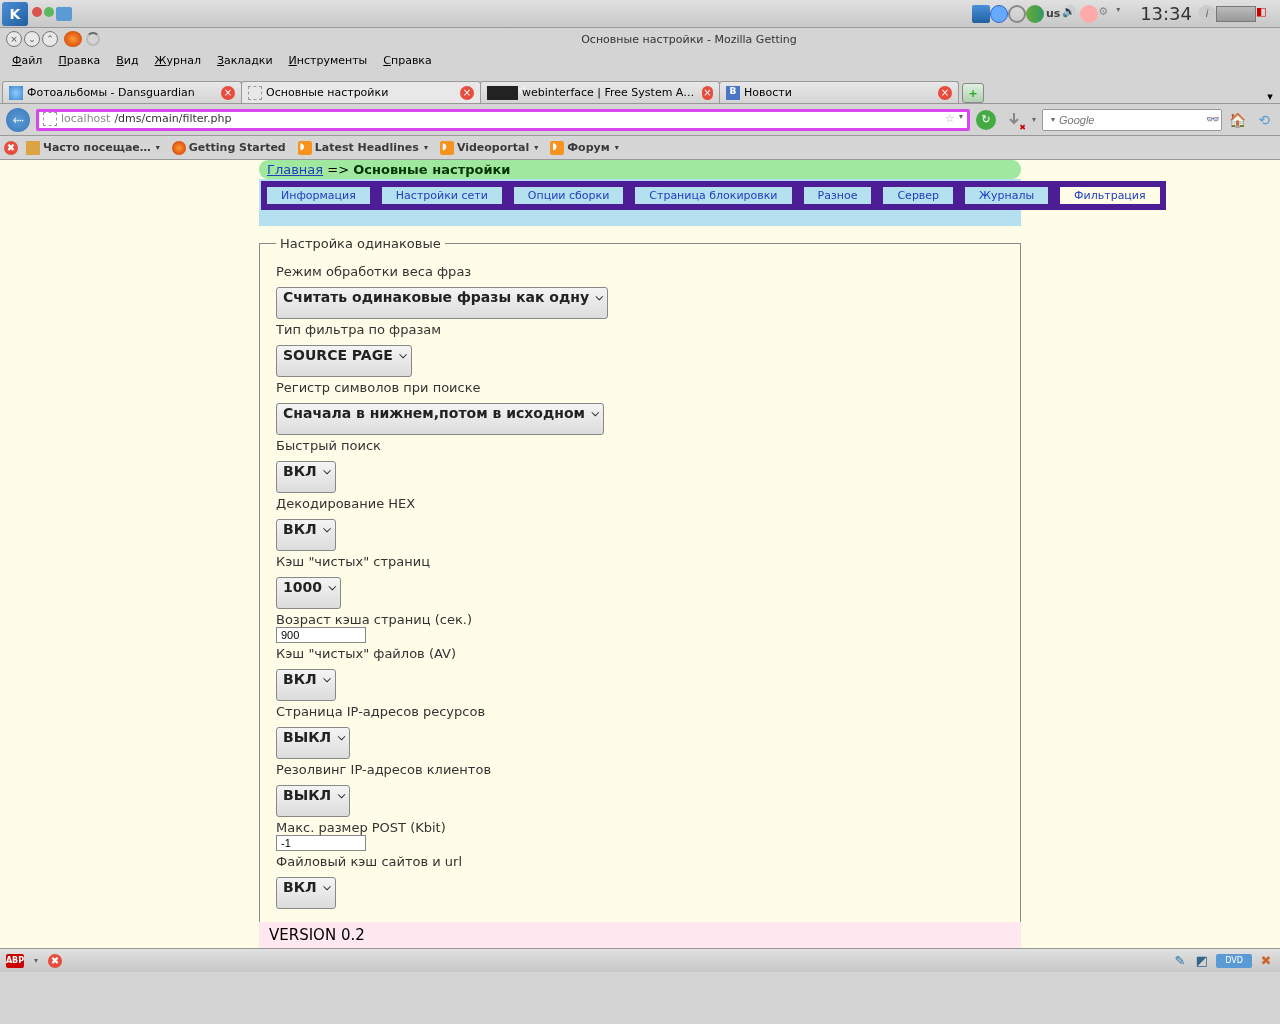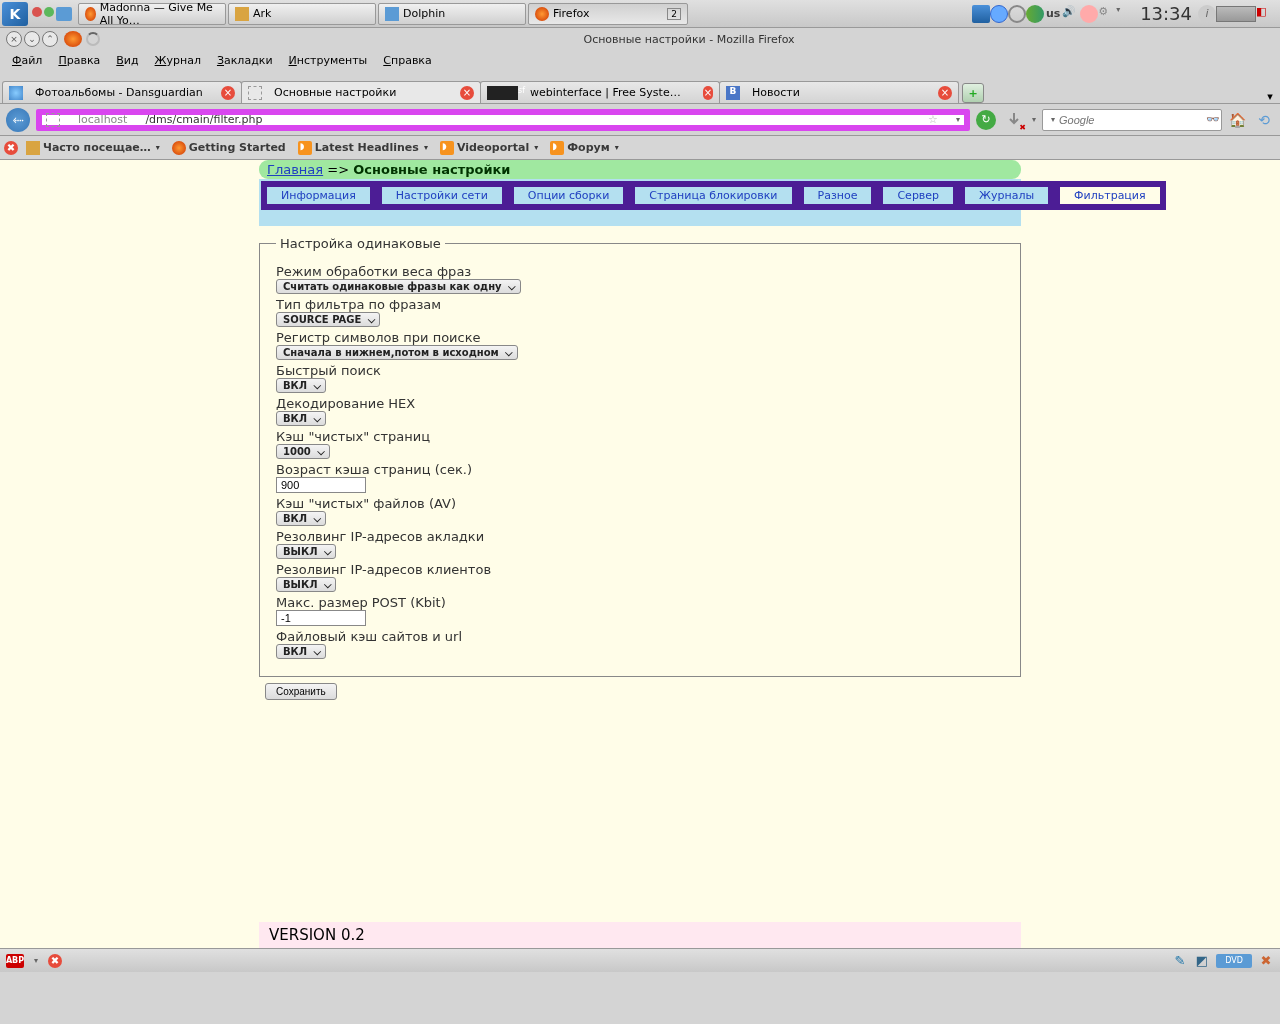--- a/index.html
+++ b/index.html
@@ -21,29 +21,29 @@
 .firefox { background: #d4d4d4; }
 .ff-titlebar { height: 22px; display: flex; align-items: center; padding: 0 6px; }
 .win-btn { width: 16px; height: 16px; border-radius: 8px; border: 1px solid #777; background: #e8e8e8; margin-right: 2px; display: flex; align-items: center; justify-content: center; font-size: 9px; color: #555; cursor: pointer; }
 .ff-title { flex: 1; text-align: center; font-size: 11px; color: #333; }
 
 .ff-menubar { height: 20px; display: flex; align-items: center; padding: 0 4px; gap: 0; }
 .ff-menu-item { padding: 2px 8px; cursor: pointer; font-size: 11px; }
 .ff-menu-item u { text-decoration: underline; }
 
 .ff-tabs { height: 26px; display: flex; align-items: flex-end; padding: 0 2px; border-bottom: 1px solid #999; }
-.ff-tab { height: 22px; min-width: 180px; max-width: 240px; flex: 1; background: linear-gradient(#e8e8e8,#d4d4d4); border: 1px solid #999; border-bottom: none; border-radius: 3px 3px 0 0; margin-right: -1px; display: flex; align-items: center; padding: 0 6px; gap: 12px; font-size: 11px; cursor: pointer; }
+.ff-tab { height: 22px; min-width: 180px; max-width: 240px; flex: 1; background: linear-gradient(#e8e8e8,#d4d4d4); border: 1px solid #999; border-bottom: none; border-radius: 3px 3px 0 0; margin-right: -1px; display: flex; align-items: center; padding: 0 6px; gap: 4px; font-size: 11px; cursor: pointer; }
 .ff-tab.active { background: #e8e8e8; }
 .ff-tab-close { width: 14px; height: 14px; border-radius: 7px; background: #e74c3c; color: white; font-size: 10px; display: flex; align-items: center; justify-content: center; margin-left: auto; }
 .ff-tab-add { width: 22px; height: 20px; background: linear-gradient(#e0f0e0,#b0d0b0); border: 1px solid #888; border-radius: 3px; display: flex; align-items: center; justify-content: center; color: #2a2; font-weight: bold; margin-left: 4px; cursor: pointer; }
 .ff-tab-dropdown { width: 16px; margin-left: auto; text-align: center; cursor: pointer; }
 
 .ff-navbar { height: 32px; display: flex; align-items: center; padding: 0 6px; gap: 6px; border-bottom: 1px solid #999; }
 .nav-back { width: 24px; height: 24px; background: radial-gradient(circle,#5b9bd5,#3878b8); border-radius: 12px; color: white; display: flex; align-items: center; justify-content: center; font-size: 14px; cursor: pointer; }
-.urlbar { flex: 1; height: 22px; background: white; border: 6px solid #d946ef; border-radius: 2px; display: flex; align-items: center; padding: 0 4px; gap: 18px; }
+.urlbar { flex: 1; height: 22px; background: white; border: 3px solid #d946ef; border-radius: 2px; display: flex; align-items: flex-start; padding: 0 4px; gap: 4px; }
 .urlbar-icon { width: 14px; height: 14px; border: 1px dashed #999; }
 .urlbar .urlpath { color: #333; }
 .ff-reload { width: 20px; height: 20px; border-radius: 10px; background: #4a4; color: white; display: flex; align-items: center; justify-content: center; cursor: pointer; }
 .ff-download { width: 24px; height: 24px; display: flex; align-items: center; justify-content: center; cursor: pointer; position: relative; }
 .ff-download::after { content: '✖'; position: absolute; bottom: 0; right: 0; color: #c00; font-size: 8px; }
 .searchbox { width: 180px; height: 22px; background: white; border: 1px solid #999; border-radius: 2px; display: flex; align-items: center; padding: 0 4px; gap: 4px; }
 .searchbox input { border: none; outline: none; flex: 1; font-size: 11px; font-style: italic; color: #888; }
 .nav-icon { width: 20px; height: 20px; cursor: pointer; display: flex; align-items: center; justify-content: center; font-size: 14px; }
 
 .ff-bookmarks { height: 24px; display: flex; align-items: center; padding: 0 4px; gap: 4px; border-bottom: 1px solid #999; background: #d6d6d6; }
@@ -61,21 +61,21 @@
 .breadcrumb-bar b { color: #003300; }
 .nav-tabs { background: #b4e0f0; display: flex; padding: 2px 2px; gap: 0; }
 .nav-tab { padding: 2px 14px; border: 6px solid #4c1d95; color: #2040c0; font-size: 11px; background: #b4e0f0; cursor: pointer; white-space: nowrap; }
 .nav-tab.selected { background: #fffde8; }
 .spacer-bar { background: #b4e0f0; height: 14px; }
 
 fieldset { border: 1px solid #888; margin: 10px 0 6px; padding: 10px 16px 14px; }
 legend { font-size: 13px; padding: 0 4px; color: #333; }
 .form-row { display: flex; align-items: flex-start; margin: 3px 0; font-size: 13px; color: #333; flex-direction: column; }
 .form-label { width: 228px; }
-.form-select { background: linear-gradient(#f4f4f4,#dcdcdc); border: 1px solid #888; border-radius: 3px; padding: 1px 18px 1px 6px; font-size: 10px; font-weight: bold; color: #222; position: relative; cursor: pointer; min-width: 46px; display: inline-flex; align-items: center; }
+.form-select { background: linear-gradient(#f4f4f4,#dcdcdc); border: 1px solid #888; border-radius: 3px; padding: 1px 18px 13px 6px; font-size: 14px; font-weight: bold; color: #222; position: relative; cursor: pointer; min-width: 46px; display: inline-flex; align-items: center; margin-top: 8px; }
 .form-select::after { content: '⌵'; position: absolute; right: 4px; font-size: 10px; font-weight: bold; }
 .form-input { border: 1px solid #888; background: white; padding: 1px 4px; width: 90px; font-size: 11px; }
 .save-btn { background: linear-gradient(#f4f4f4,#dcdcdc); border: 1px solid #888; border-radius: 3px; padding: 2px 10px; font-size: 10px; cursor: pointer; margin-left: 6px; }
 
 .version-bar { position: absolute; bottom: 0; left: 0; right: 0; background: #ffe8f0; padding: 4px 10px; font-size: 15px; margin: 0 259px; }
 
 
 .bottom-panel { height: 24px; background: linear-gradient(#e0e0e0,#c8c8c8); border-top: 1px solid #999; display: flex; align-items: center; padding: 0 6px; gap: 10px; }
 .abp-icon { width: 18px; height: 14px; background: #c00; color: white; font-size: 8px; font-weight: bold; border-radius: 2px; display: flex; align-items: center; justify-content: center; }
 .red-circle { width: 14px; height: 14px; background: #e74c3c; border-radius: 7px; color: white; display: flex; align-items: center; justify-content: center; font-size: 10px; }
@@ -85,39 +85,20 @@
 </head>
 <body>
 
 <div class="taskbar">
   <div class="kde-icon">K</div>
   <div class="app-launchers">
     <div class="launcher-dot" style="background:#d9534f"></div>
     <div class="launcher-dot" style="background:#5cb85c"></div>
     <div class="launcher-dot" style="background:#5b9bd5;width:16px;height:14px;border-radius:2px"></div>
   </div>
-  <div id="task-list" style="display:flex;flex:0 0 auto">
-      <div class="task-button" style="width: 148px;">
-        <span class="task-icon" style="background: radial-gradient(rgb(255, 153, 51), rgb(204, 51, 0)); border-radius: 50%;"></span>
-        <span>Madonna — Give Me All Yo…</span>
-      </div>
-      <div class="task-button" style="width: 148px;">
-        <span class="task-icon" style="background: rgb(217, 164, 65);"></span>
-        <span>Ark</span>
-      </div>
-      <div class="task-button" style="width: 148px;">
-        <span class="task-icon" style="background: rgb(91, 155, 213);"></span>
-        <span>Dolphin</span>
-      </div>
-      <div class="task-button active" style="width: 160px;">
-        <span class="task-icon" style="background: radial-gradient(rgb(255, 153, 51), rgb(204, 51, 0)); border-radius: 50%;"></span>
-        <span>Firefox</span>
-        <span style="margin-left: auto; border: 1px solid rgb(136, 136, 136); padding: 0px 3px; font-size: 9px;">2</span>
-      </div>
-    </div>
   <div class="systray">
     <div class="systray-icon" style="background:linear-gradient(#4a90d9,#2060a0);border-radius:2px"></div>
     <div class="systray-icon" style="background:#6af;border-radius:50%;border:1px solid #36c"></div>
     <div class="systray-icon" style="border:2px solid #888;border-radius:50%"></div>
     <div class="systray-icon" style="background:linear-gradient(90deg,#6a3,#396);border-radius:50%"></div>
     <div class="systray-icon" style="color:#444;font-size:11px;font-weight:bold;display:flex;align-items:center;justify-content:center">us</div>
     <div class="systray-icon" style="color:#666">🔊</div>
     <div class="systray-icon" style="background:#faa;border-radius:50%"></div>
     <div class="systray-icon" style="color:#888">⚙</div>
     <div class="systray-icon" style="color:#666;font-size:8px">▾</div>
@@ -128,21 +109,21 @@
   </div>
 </div>
 
 <div class="firefox">
   <div class="ff-titlebar">
     <div class="win-btn">×</div>
     <div class="win-btn">⌄</div>
     <div class="win-btn">⌃</div>
     <div style="width:18px;height:16px;background:radial-gradient(#ff9933,#cc3300);border-radius:50%;margin:0 4px"></div>
     <div style="width:14px;height:14px;border:2px solid #bbb;border-top-color:#666;border-radius:50%;margin-right:4px"></div>
-    <div class="ff-title">Основные настройки - Mozilla Firefox</div>
+    <div class="ff-title">Основные настройки - Mozilla Getting</div>
   </div>
 
   <div class="ff-menubar" id="ff-menubar">
       <span class="ff-menu-item"><u>Ф</u>айл</span>
       <span class="ff-menu-item"><u>П</u>равка</span>
       <span class="ff-menu-item"><u>В</u>ид</span>
       <span class="ff-menu-item"><u>Ж</u>урнал</span>
       <span class="ff-menu-item"><u>З</u>акладки</span>
       <span class="ff-menu-item"><u>И</u>нструменты</span>
       <span class="ff-menu-item"><u>С</u>правка</span>
@@ -276,21 +257,21 @@
             </div>
             <div class="form-row">
               <div class="form-label">Возраст кэша страниц (сек.)</div>
               <input class="form-input" value="900" style="">
             </div>
             <div class="form-row">
               <div class="form-label">Кэш "чистых" файлов (AV)</div>
               <div class="form-select">ВКЛ</div>
             </div>
             <div class="form-row">
-              <div class="form-label">Резолвинг IP-адресов акладки</div>
+              <div class="form-label">Страница IP-адресов ресурсов</div>
               <div class="form-select">ВЫКЛ</div>
             </div>
             <div class="form-row">
               <div class="form-label">Резолвинг IP-адресов клиентов</div>
               <div class="form-select">ВЫКЛ</div>
             </div>
             <div class="form-row">
               <div class="form-label">Макс. размер POST (Kbit)</div>
               <input class="form-input" value="-1" style="">
             </div>

